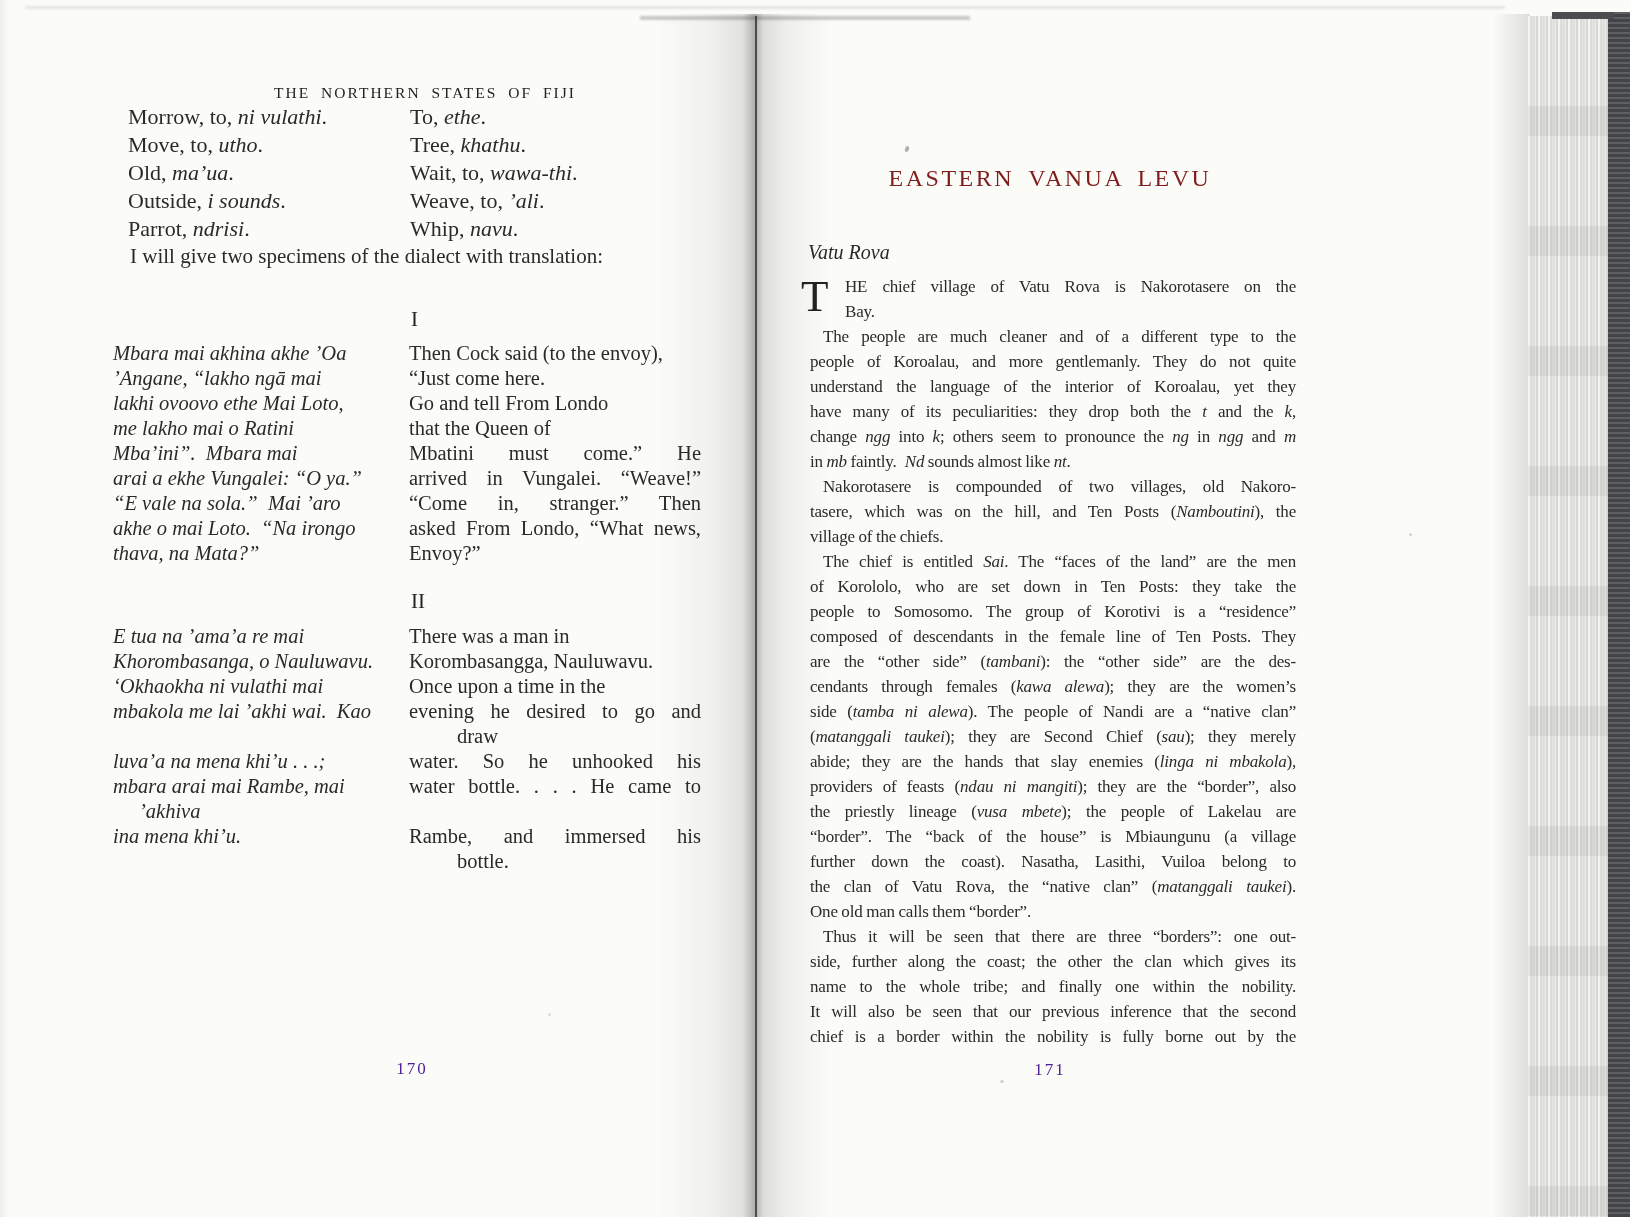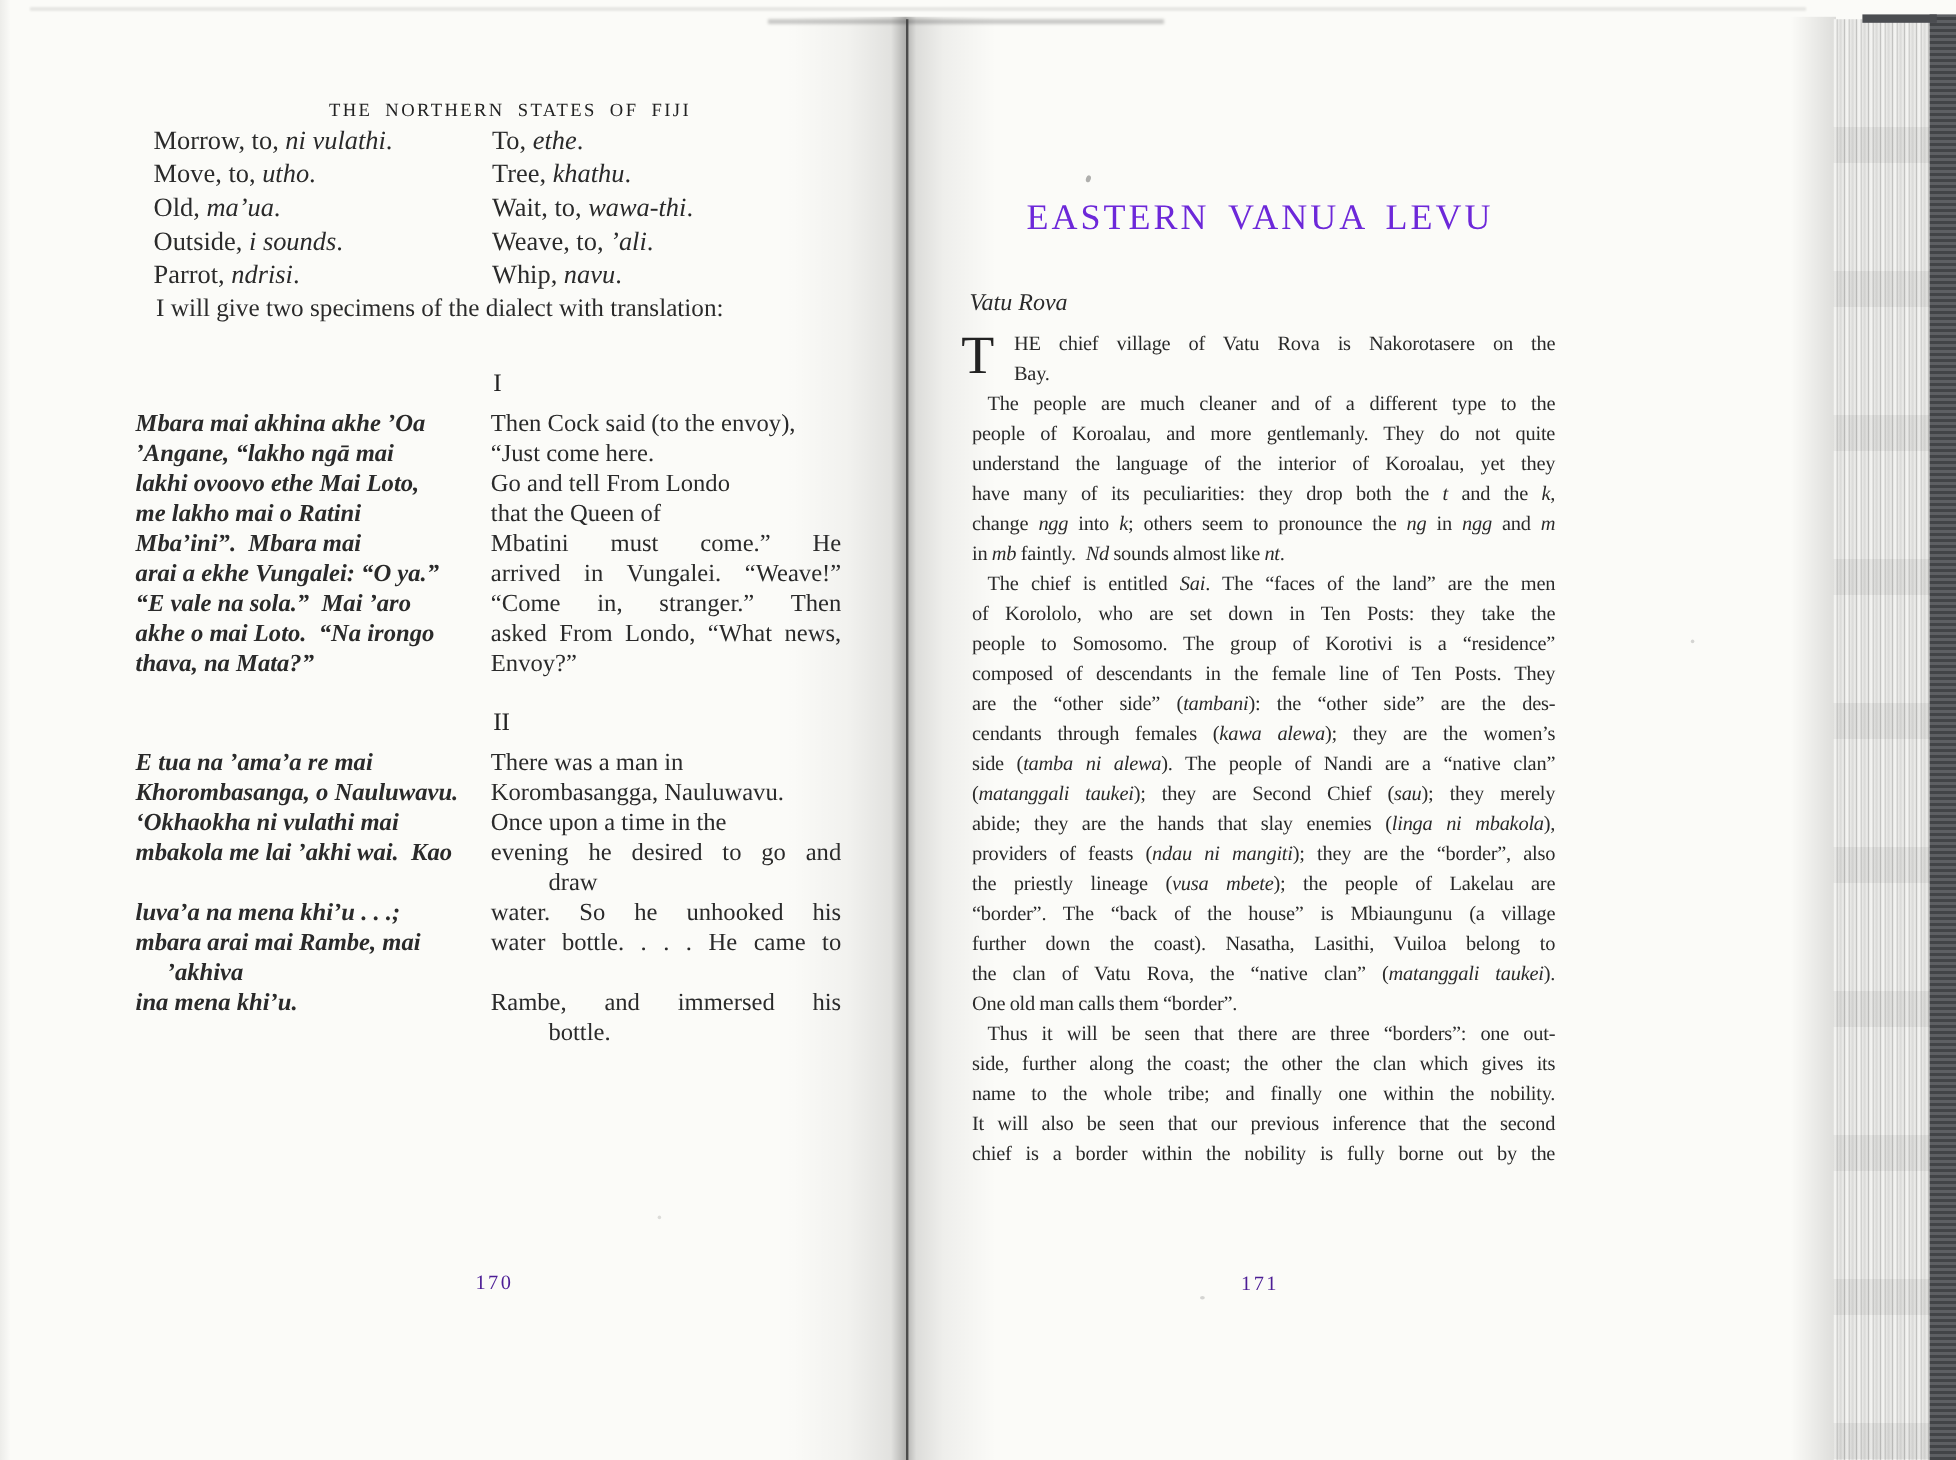--- a/index.html
+++ b/index.html
@@ -46,31 +46,31 @@
   .wl{font-size:22px;}
   .wl .tl{line-height:28px;}
   .wl-col1{left:128px; top:103px; width:270px;}
   .wl-col2{left:410px; top:103px; width:280px;}
   .lp-intro{left:130px; top:244px; width:575px; font-size:21px;}
   .numeral{font-size:21px; color:#222;}
   .num1{left:411px; top:307px;}
   .num2{left:411px; top:589px;}
   .spec{font-size:20.5px;}
   .spec .tl{line-height:25px;}
-  .fijian{font-style:italic;font-weight:bold;}
+  .fijian{font-style:italic;}
   .s1f{left:113px; top:341px; width:285px;}
   .s1e{left:409px; top:341px; width:292px;}
   .s2f{left:113px; top:624px; width:285px;}
   .s2e{left:409px; top:624px; width:292px;}
   .pnum{font-size:17px; letter-spacing:2px; text-align:center; color:#4c1d95;}
   .pnum-left{left:132px; top:1059px; width:560px;}
   .pnum-right{left:808px; top:1060px; width:484px;}
   
   .rp-title{left:808px; top:165px; width:484px; text-align:center;
-    font-size:30px; letter-spacing:2.5px; word-spacing:6px; color:#6d28d9;}
+    font-size:24px; letter-spacing:2.5px; word-spacing:6px; color:#7f1d1d;}
   .rp-heading{left:808px; top:241px; width:484px; text-align:left;
     font-style:italic; font-size:20px;}
   .rp-body{left:810px; top:274px; width:486px; font-size:17px;
     letter-spacing:-0.2px; word-spacing:-0.4px;}
   .rp-body .tl{line-height:25px;}
   .para{position:relative;}
   .para.has-drop .tl{margin-left:35px;}
   .dropcap{position:absolute; left:-9px; top:1px; font-size:45px; line-height:42px; color:#222;}
 </style>
 </head>
@@ -169,20 +169,25 @@
           <div class="tl j"><span>HE chief village of Vatu Rova is Nakorotasere on the</span></div>
           <div class="tl"><span>Bay.</span></div>
         </div>
         <div class="para">
           <div class="tl j" style="text-indent: 13px;"><span>The people are much cleaner and of a different type to the</span></div>
           <div class="tl j"><span>people of Koroalau, and more gentlemanly. They do not quite</span></div>
           <div class="tl j"><span>understand the language of the interior of Koroalau, yet they</span></div>
           <div class="tl j"><span>have many of its peculiarities: they drop both the </span><i>t</i><span> and the </span><i>k</i><span>,</span></div>
           <div class="tl j"><span>change </span><i>ngg</i><span> into </span><i>k</i><span>; others seem to pronounce the </span><i>ng</i><span> in </span><i>ngg</i><span> and </span><i>m</i></div>
           <div class="tl"><span>in </span><i>mb</i><span> faintly. </span><i>Nd</i><span> sounds almost like </span><i>nt</i><span>.</span></div>
+        </div>
+        <div class="para">
+          <div class="tl j" style="text-indent: 13px;"><span>Nakorotasere is compounded of two villages, old Nakoro-</span></div>
+          <div class="tl j"><span>tasere, which was on the hill, and Ten Posts (</span><i>Namboutini</i><span>), the</span></div>
+          <div class="tl"><span>village of the chiefs.</span></div>
         </div>
         <div class="para">
           <div class="tl j" style="text-indent: 13px;"><span>The chief is entitled </span><i>Sai</i><span>. The “faces of the land” are the men</span></div>
           <div class="tl j"><span>of Korololo, who are set down in Ten Posts: they take the</span></div>
           <div class="tl j"><span>people to Somosomo. The group of Korotivi is a “residence”</span></div>
           <div class="tl j"><span>composed of descendants in the female line of Ten Posts. They</span></div>
           <div class="tl j"><span>are the “other side” (</span><i>tambani</i><span>): the “other side” are the des-</span></div>
           <div class="tl j"><span>cendants through females (</span><i>kawa alewa</i><span>); they are the women’s</span></div>
           <div class="tl j"><span>side (</span><i>tamba ni alewa</i><span>). The people of Nandi are a “native clan”</span></div>
           <div class="tl j"><span>(</span><i>matanggali taukei</i><span>); they are Second Chief (</span><i>sau</i><span>); they merely</span></div>

